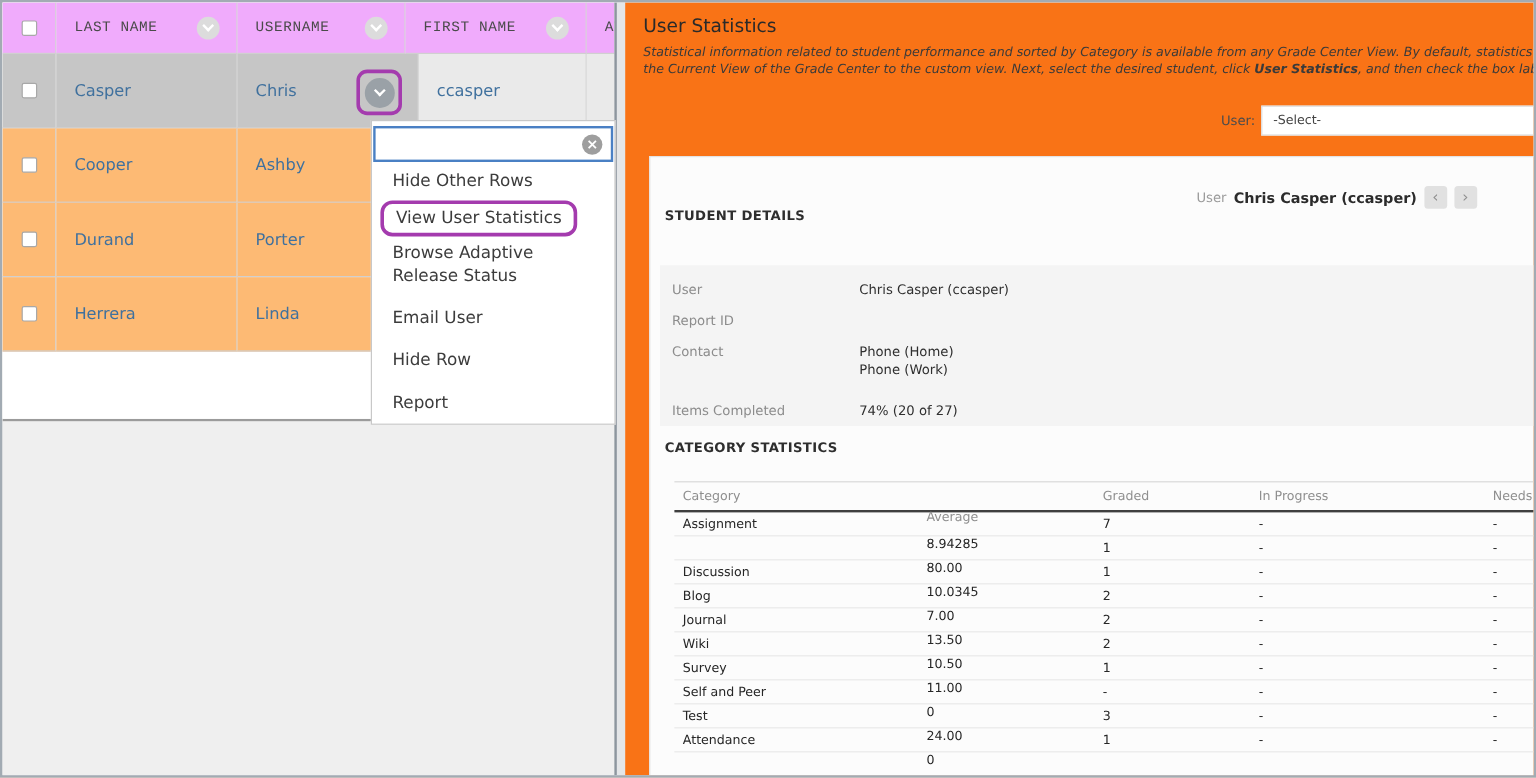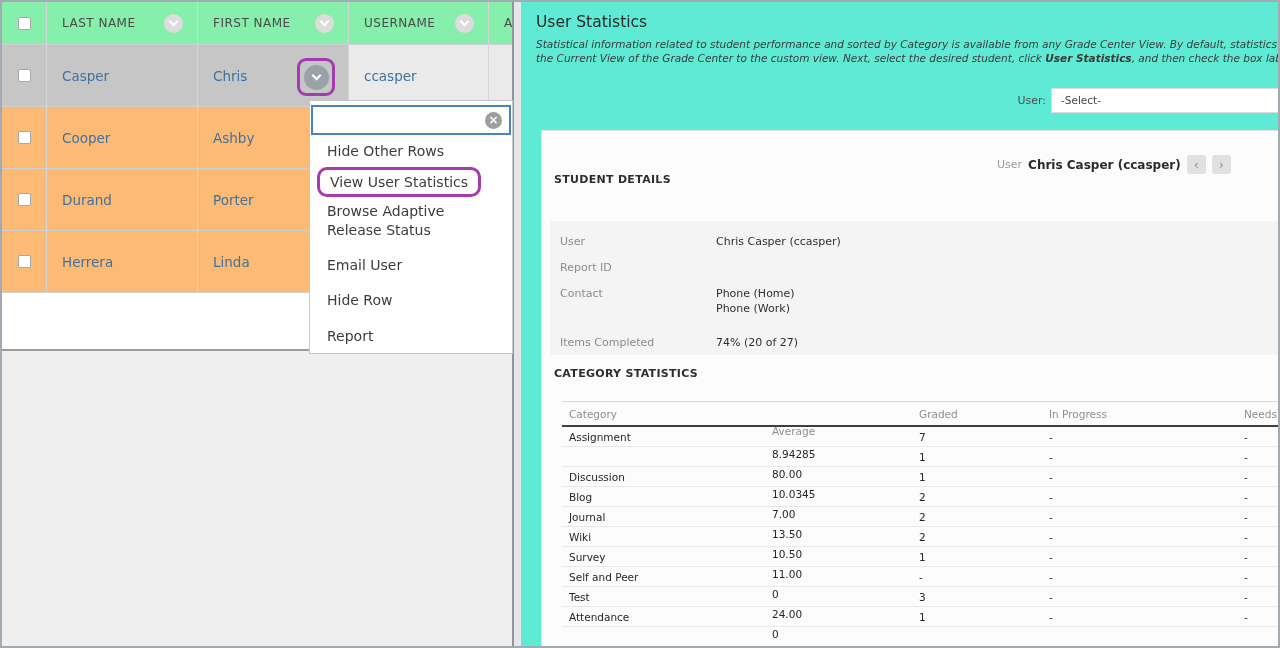--- a/index.html
+++ b/index.html
@@ -10,21 +10,21 @@
 
   
   .left-region { position:absolute; left:0; top:0; width:510px; height:100%; background:#efefef; }
   .grade-table { position:absolute; left:0; top:0; width:510px; background:#fff; border-bottom:2px solid #9b9b9b; }
   .g-row { display:flex; width:510px; }
   .g-cell { border-right:1px solid #d5d5d5; border-bottom:1px solid #d0d0d0; display:flex; align-items:center; overflow:hidden; white-space:nowrap; }
   .c-check { width:45px; justify-content:center; }
   .c-last, .c-first { width:151px; }
   .c-user { width:140px; }
   .c-avail { flex:1; border-right:none; }
-  .g-header .g-cell { height:43px; background:#86efac; font-size:12px; letter-spacing:.5px; color:#4a4a4a; padding-left:15px; }
+  .g-header .g-cell { height:43px; background:#f0abfc; font-size:12px; letter-spacing:.5px; color:#4a4a4a; padding-left:15px;font-family:Liberation Mono, monospace; }
   .g-header .c-check { padding-left:0; }
   .g-body .g-cell { height:62px; font-size:13.5px; color:#40719e; padding-left:15px; background:#fdba74; }
   .g-body .c-check { padding-left:0; }
   .row-sel .g-cell { background:#c6c6c6; }
   .row-sel .c-user, .row-sel .c-avail { background:#eaeaea; }
   .cb { width:13px; height:13px; background:#fff; border:1px solid #a8a8a8; border-radius:2px; }
   .sort-circle { width:19px; height:19px; border-radius:50%; background:#dcdcdc; display:flex; align-items:center; justify-content:center; margin-left:auto; margin-right:14px; flex:0 0 auto; }
   .chev-down { display:inline-block; width:7px; height:7px; border-right:2px solid #fff; border-bottom:2px solid #fff; transform:rotate(45deg); margin-top:-4px; }
   .g-footer { height:56px; background:#fff; }
 
@@ -38,21 +38,21 @@
   .ctx-search input { border:none; outline:none; flex:1; height:100%; font-size:13px; padding-left:8px; min-width:0; background:transparent; }
   .clear-circle { width:17px; height:17px; border-radius:50%; background:#9e9e9e; color:#fff; font-size:12px; font-weight:bold; line-height:16px; text-align:center; margin-right:7px; flex:0 0 auto; }
   .ctx-item { position:absolute; left:17px; font-size:14px; color:#3c3c3c; white-space:nowrap; }
   .ctx-item.wrap { white-space:normal; width:160px; line-height:19px; }
   .ctx-item-ring { position:absolute; left:7px; top:66px; border:3px solid #a43bae; border-radius:10px; padding:4px 10px; font-size:14px; color:#3c3c3c; white-space:nowrap; }
 
   
   .divider { position:absolute; left:510px; top:0; width:9px; height:100%; background:#e4e6e8; border-left:2px solid #8d969e; }
 
   
-  .right-panel { position:absolute; left:519px; top:0; right:0; bottom:0; background:#5eead4; overflow:hidden; }
+  .right-panel { position:absolute; left:519px; top:0; right:0; bottom:0; background:#f97316; overflow:hidden; }
   .rp-title { position:absolute; left:15px; top:11px; font-size:15.5px; font-weight:500; color:#2a2a2a; }
   .rp-instructions { position:absolute; left:15px; top:35px; right:-5px; font-style:italic; font-size:10.5px; color:#3a3a3a; line-height:14px; }
   .rp-instructions .line { white-space:nowrap; overflow:hidden; }
   .rp-instructions b { font-weight:bold; }
   .user-select-label { position:absolute; left:455px; top:92px; width:70px; text-align:right; font-size:11px; color:#4c4c4c; }
   .user-select { position:absolute; left:530px; top:86px; right:-2px; height:25px; background:#fff; border:1px solid #dcdcdc; font-size:10.5px; color:#444; line-height:23px; padding-left:9px; }
 
   .stats-box { position:absolute; left:20px; top:128px; right:-6px; bottom:-6px; background:#fcfcfc; border:1px solid #e3e3e3; }
   .user-nav { position:absolute; left:455px; top:24px; display:flex; align-items:center; gap:6px; white-space:nowrap; }
   .user-nav .nav-label { font-size:11px; color:#9b9b9b; }
@@ -87,28 +87,28 @@
       <div class="g-row g-header">
         <div class="g-cell c-check">
           <span class="cb"></span>
         </div>
         <div class="g-cell c-last">
           <span>LAST NAME</span>
           <span class="sort-circle">
               <span class="chev-down"></span>
             </span>
         </div>
-        <div class="g-cell c-first">
-          <span>FIRST NAME</span>
+        <div class="g-cell c-user">
+          <span>USERNAME</span>
           <span class="sort-circle">
               <span class="chev-down"></span>
             </span>
         </div>
-        <div class="g-cell c-user">
-          <span>USERNAME</span>
+        <div class="g-cell c-first">
+          <span>FIRST NAME</span>
           <span class="sort-circle">
               <span class="chev-down"></span>
             </span>
         </div>
         <div class="g-cell c-avail">
           <span>AVAILABILITY</span>
         </div>
       </div>
 
       <div class="g-body">

